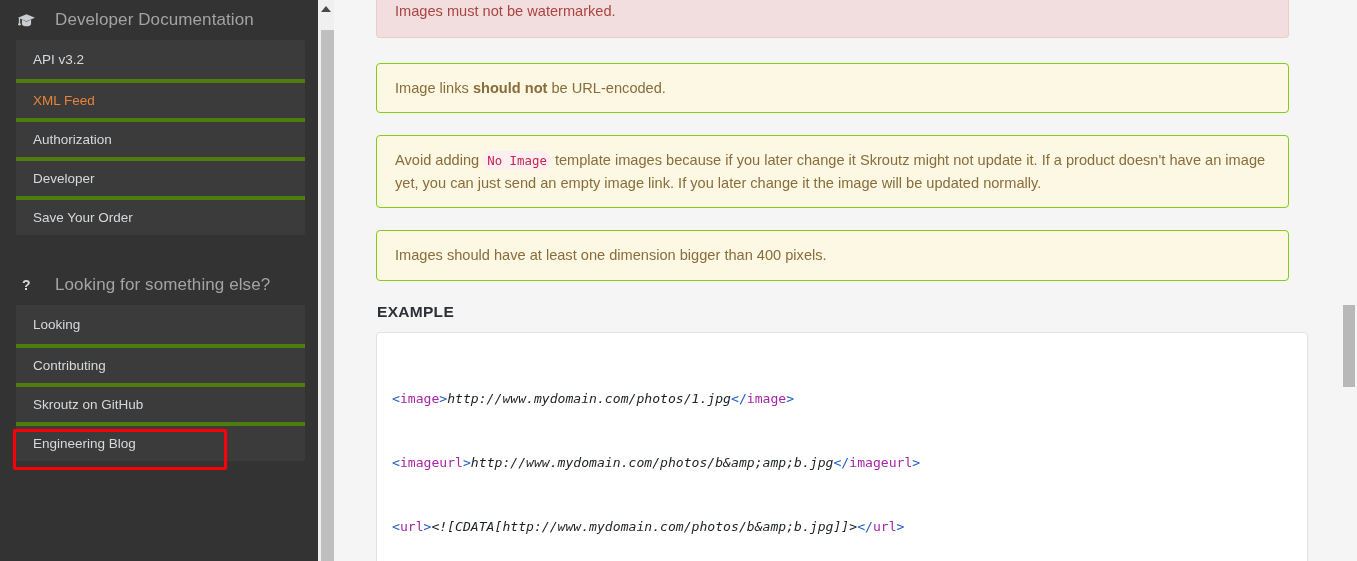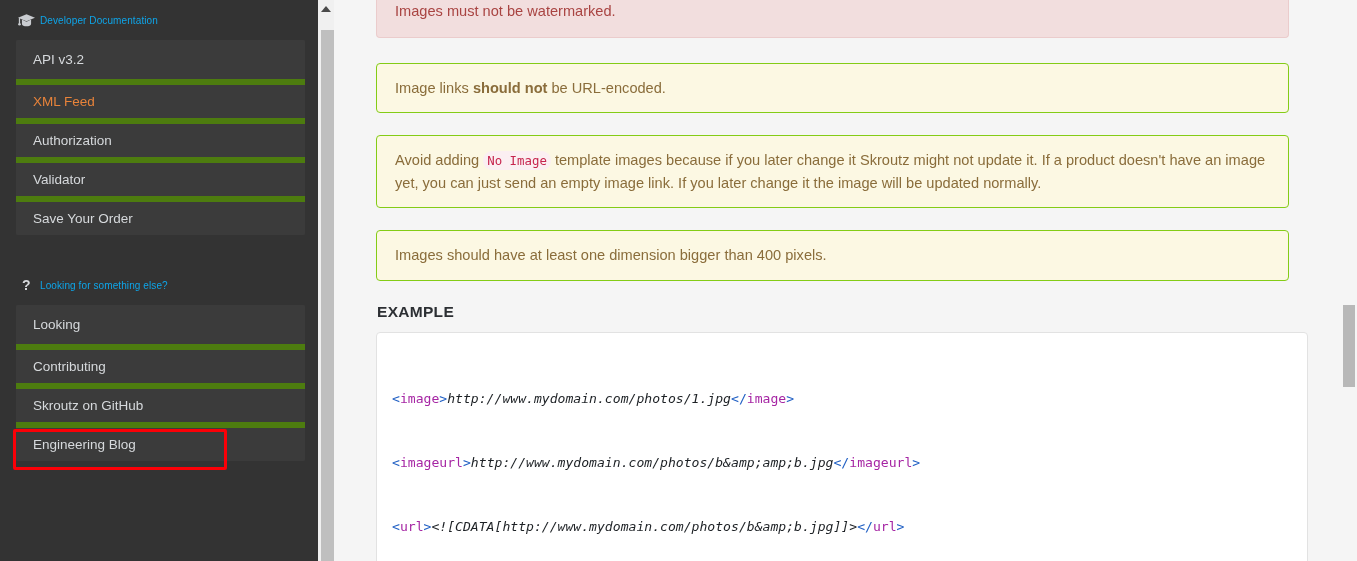--- a/index.html
+++ b/index.html
@@ -37,24 +37,24 @@
   .side-head .ico {
     width: 22px;
     display: inline-flex;
     align-items: center;
     justify-content: flex-start;
     color: #c9ccd0;
     flex: 0 0 22px;
   }
   .side-head .ico svg { display: block; }
   .side-head .ttl {
-    color: #0ea5e9;
-    font-size: 10px;
+    color: #a3a3a3;
+    font-size: 17px;
     letter-spacing: .1px;
-    margin-left: 0;
+    margin-left: 15px;
   }
   .side-head.q .qmark {
     color: #d8dadd;
     font-weight: bold;
     font-size: 14px;
     width: 22px;
     display: inline-block;
     flex: 0 0 22px;
     text-align: left;
     padding-left: 4px;
@@ -66,21 +66,21 @@
     border-radius: 2px;
     overflow: hidden;
   }
   .menu-item {
     height: 39px;
     display: flex;
     align-items: center;
     padding-left: 17px;
     color: #d6d9dc;
     font-size: 13.5px;
-    border-top: 6px solid #4d7c0f;
+    border-top: 4px solid #4d7c0f;
     cursor: pointer;
     background: #3b3b3b;
   }
   .menu-item:first-child { border-top: none; }
   .menu-item.active { color: #e8833a; }
   .gap-2 { height: 30px; }
 
   
   .sb-scroll {
     position: absolute;
@@ -232,21 +232,21 @@
       <div class="menu-item">
           <span>API v3.2</span>
         </div>
       <div class="menu-item active">
           <span>XML Feed</span>
         </div>
       <div class="menu-item">
           <span>Authorization</span>
         </div>
       <div class="menu-item">
-          <span>Validator</span>
+          <span>Developer</span>
         </div>
       <div class="menu-item">
           <span>Save Your Order</span>
         </div>
     </div>
 
     <div class="gap-2"></div>
 
     <div class="side-head q">
       <span class="qmark">?</span>

